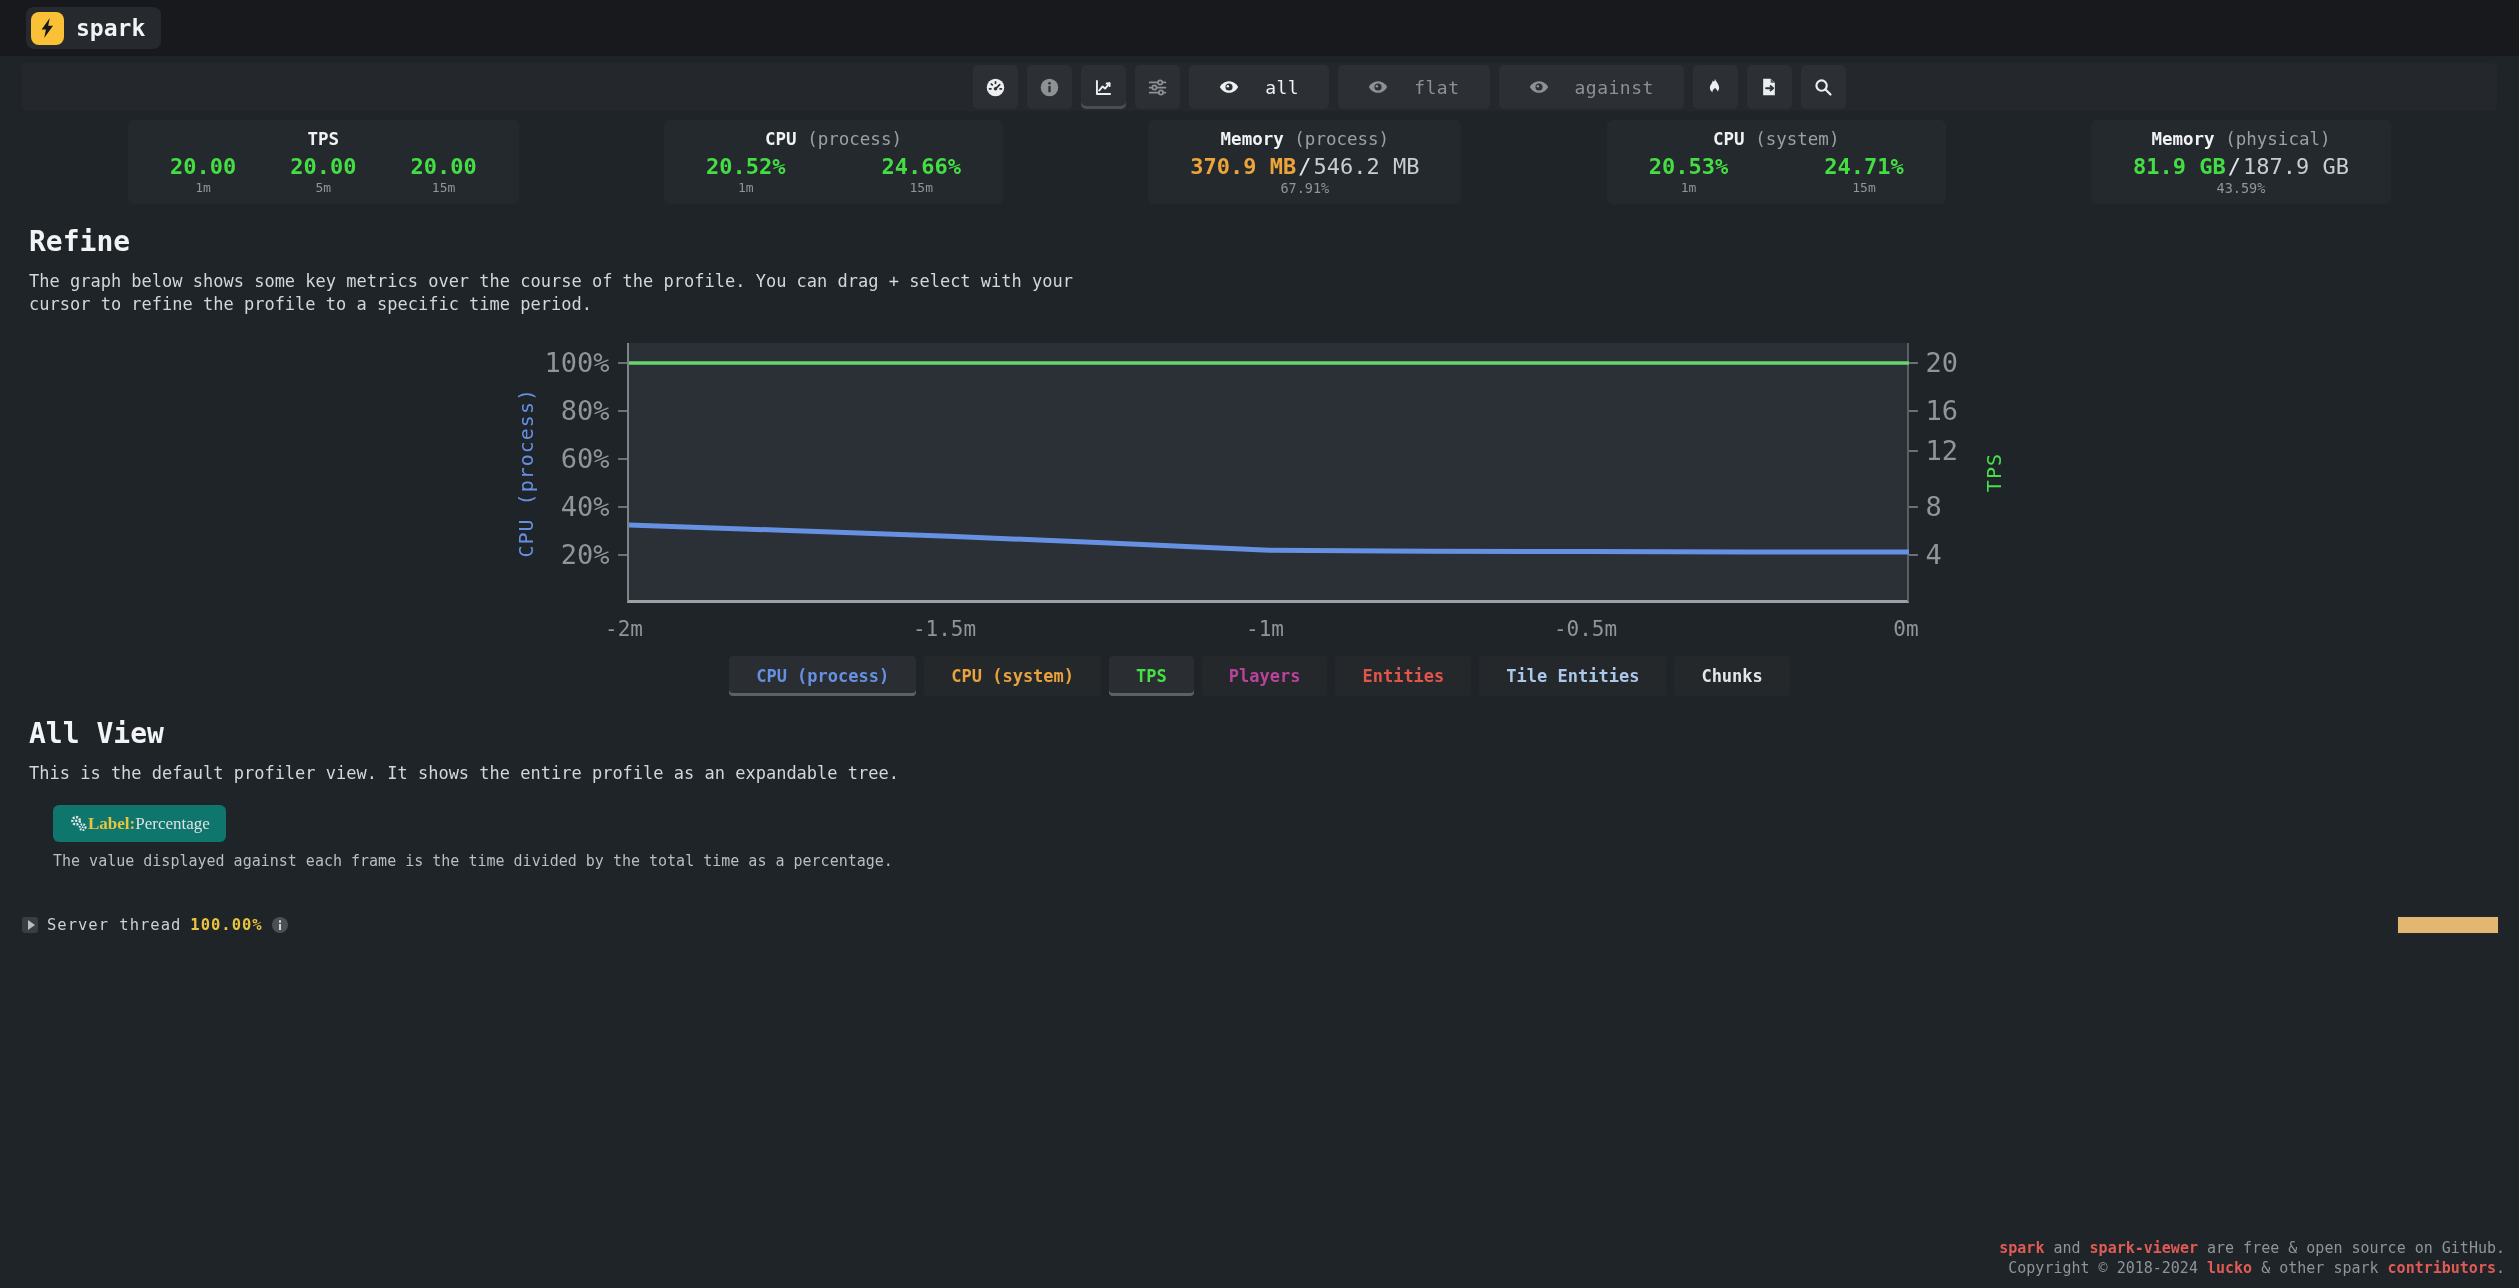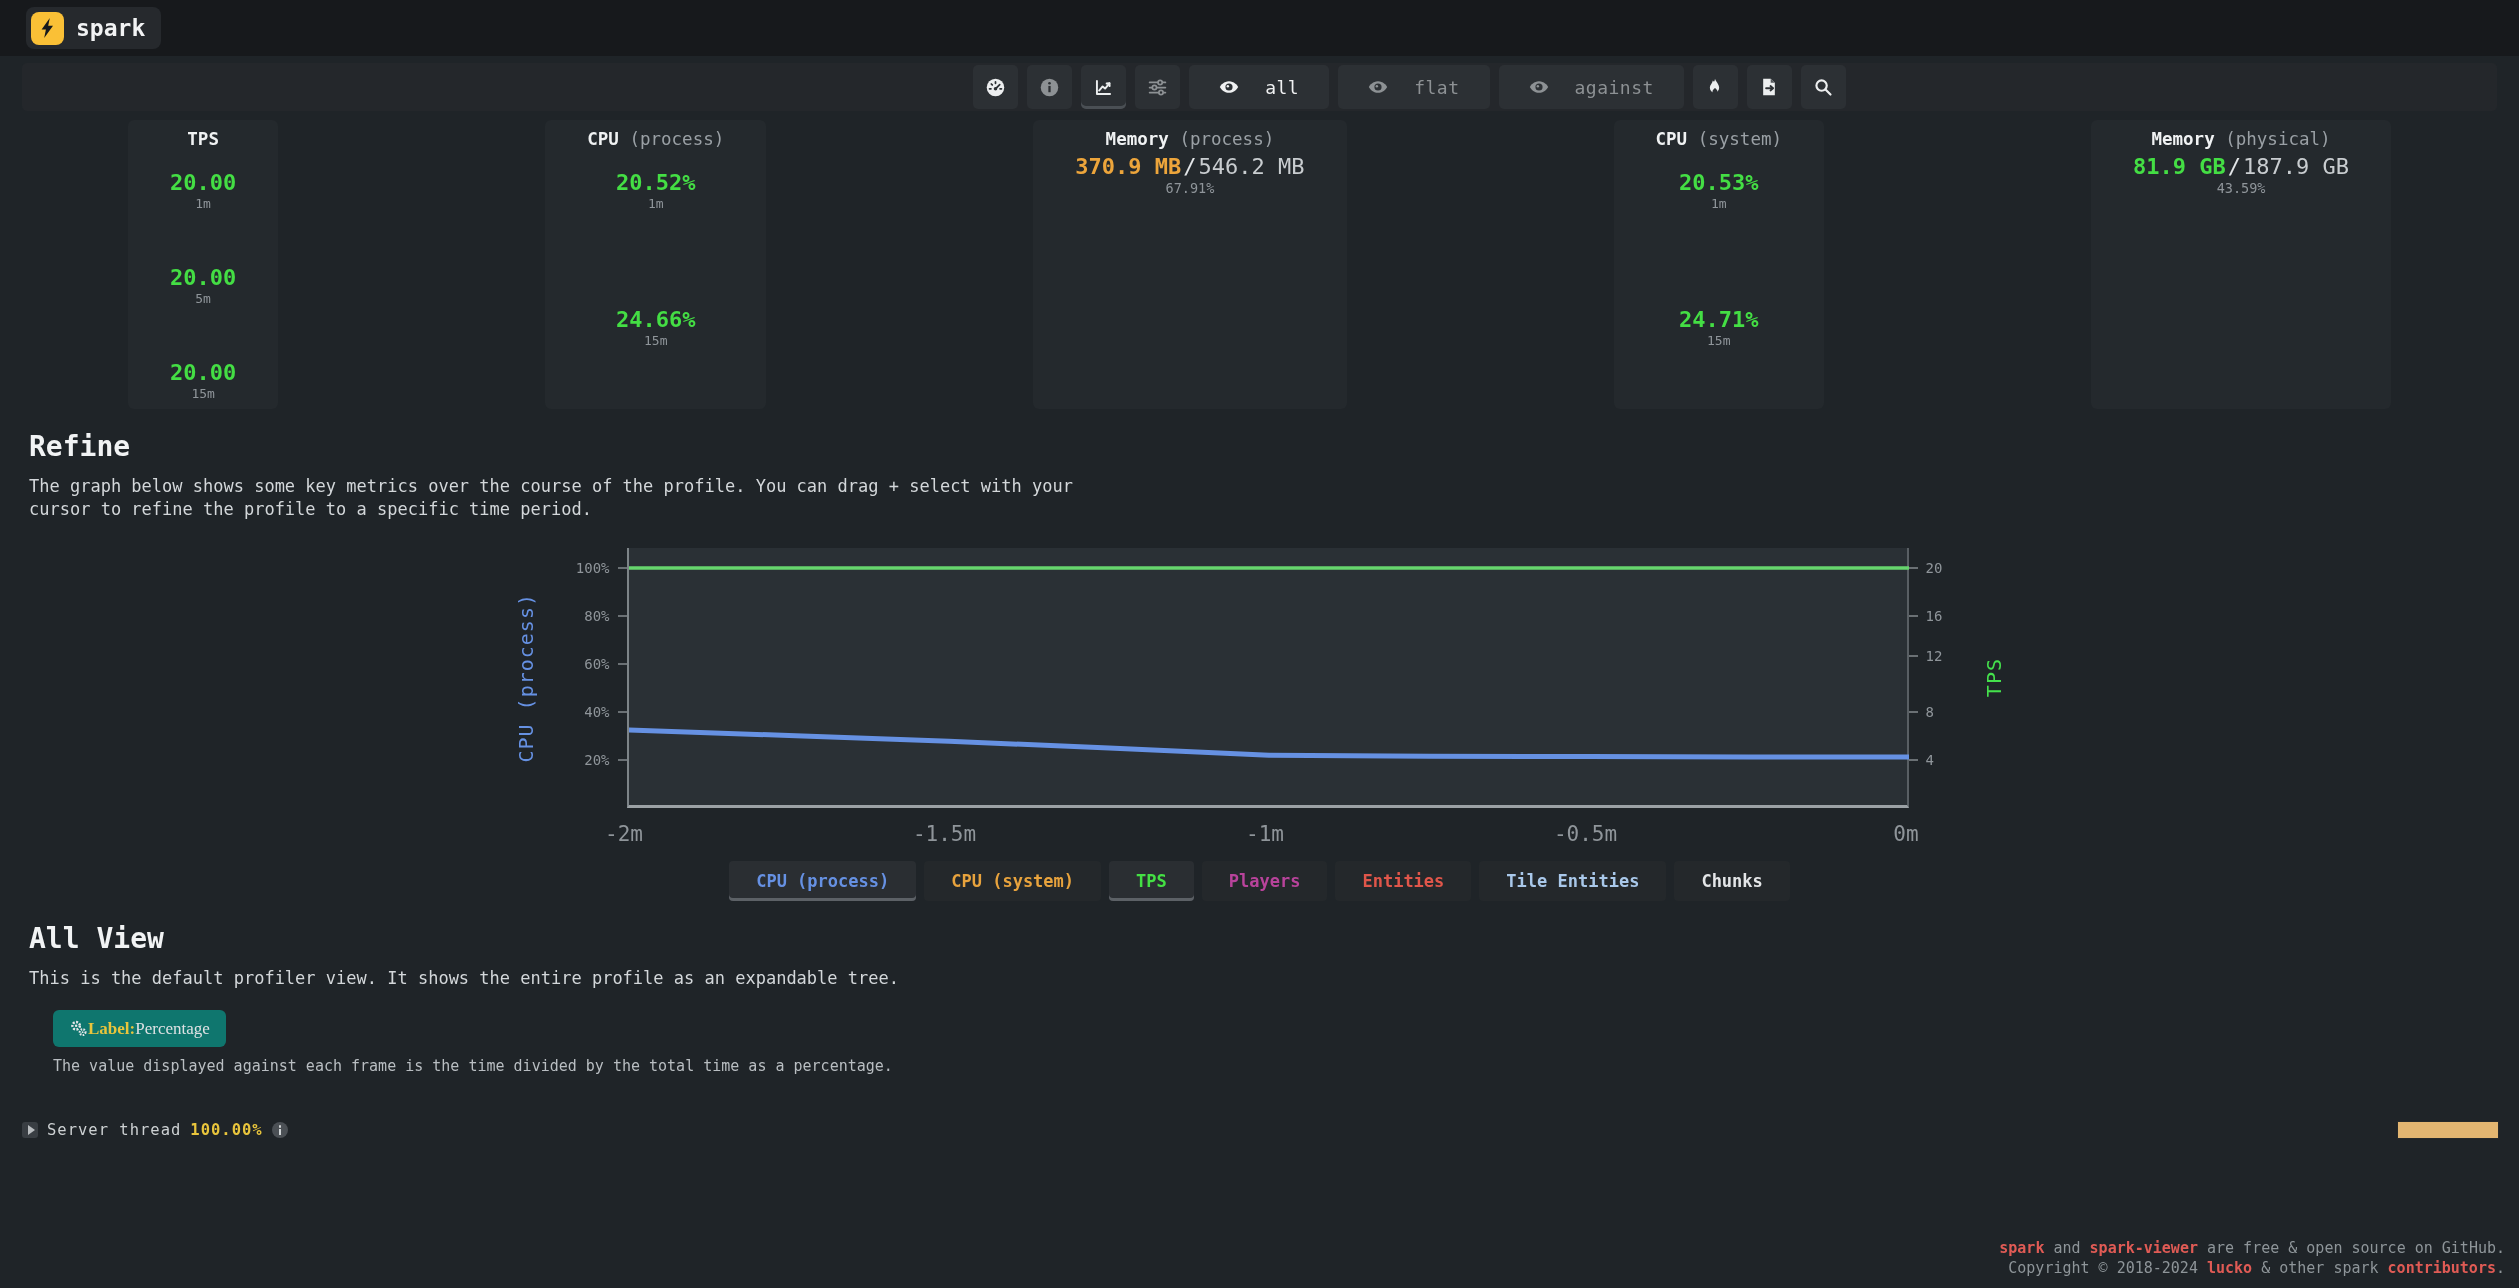--- a/index.html
+++ b/index.html
@@ -24,21 +24,21 @@
   .tb-btn.active { color:#eceeef; box-shadow:inset 0 -3px 0 #4a4f54; }
   .tb-view { height:44px; background:#2c3034; border:none; border-radius:5px; display:flex; align-items:center; gap:26px; padding:0 30px; color:#8d9194; font-family:inherit; font-size:18px; cursor:pointer; }
   .tb-view.active { color:#f0f1f2; }
   .tb-view .vlabel { letter-spacing:0.5px; }
   svg.ic { display:block; }
   
   .stats { display:flex; justify-content:space-between; margin:9px 128px 0 128px; }
   .stat-box { background:#24292d; border-radius:6px; padding:9px 42px 8px 42px; text-align:center; }
   .stat-title { font-size:17.5px; color:#9aa0a5; }
   .stat-title b { color:#f0f2f3; font-weight:bold; }
-  .stat-values { display:flex; justify-content:space-between; gap:54px; margin-top:21px;flex-direction:column; }
+  .stat-values { display:flex; justify-content:space-between; gap:54px; margin-top:5px; }
   .stat-val { text-align:center; }
   .stat-num { font-size:22px; font-weight:bold; color:#44de44; }
   .stat-sub { font-size:13px; color:#8f959a; margin-top:1px; }
   .mem-line { font-size:22px; margin-top:5px; white-space:nowrap; }
   .mem-used { font-weight:bold; }
   .mem-used.orange { color:#eda53b; }
   .mem-used.green { color:#44de44; }
   .mem-slash { color:#e3e6e8; font-weight:normal; padding:0 2px; }
   .mem-total { color:#c9cdd0; }
   .mem-pct { font-size:13.5px; color:#8f959a; margin-top:1px; }
@@ -46,21 +46,21 @@
   .section-h2 { font-size:28px; font-weight:bold; color:#f1f3f4; margin:21px 0 0 29px; }
   .section-p { font-size:17px; line-height:1.38; color:#d3d7da; margin:12px 0 0 29px; }
   
   .chart-wrap { display:flex; justify-content:center; align-items:stretch; margin-top:26px; height:260px; }
   .axis-label { width:42px; display:flex; align-items:center; justify-content:center; font-size:20px; }
   .axis-label span { transform:rotate(180deg); writing-mode:vertical-rl; letter-spacing:1px; }
   .axis-label.left { color:#6691e3; }
   .axis-label.right { color:#44e04c; }
   .yticks { position:relative; width:80px; }
   .yticks.right { width:64px; }
-  .ytick { position:absolute; display:flex; align-items:center; font-size:14px; color:#8f959a; height:26px; }
+  .ytick { position:absolute; display:flex; align-items:center; font-size:27px; color:#8f959a; height:26px; }
   .ytick.left { right:0; }
   .ytick.right { left:0; }
   .tickdash { width:9px; height:2px; background:#6a7074; display:inline-block; }
   .ytick.left .tickdash { margin-left:8px; }
   .ytick.right .tickdash { margin-right:8px; }
   .plot { width:1282px; height:260px; background:#2a3035; border-left:2px solid #7d8488; border-right:2px solid #595f64; border-bottom:3px solid #9ba1a5; position:relative; }
   .plot svg { position:absolute; left:0; top:0; }
   .xticks { position:relative; width:1282px; margin:6px 0 0 624px; height:34px; }
   .xtick { position:absolute; transform:translateX(-50%); font-size:21px; color:#8f959a; text-align:center; top:8px; }
   .xtick::before { content:""; display:block; width:2px; height:0; margin:0 auto; }

